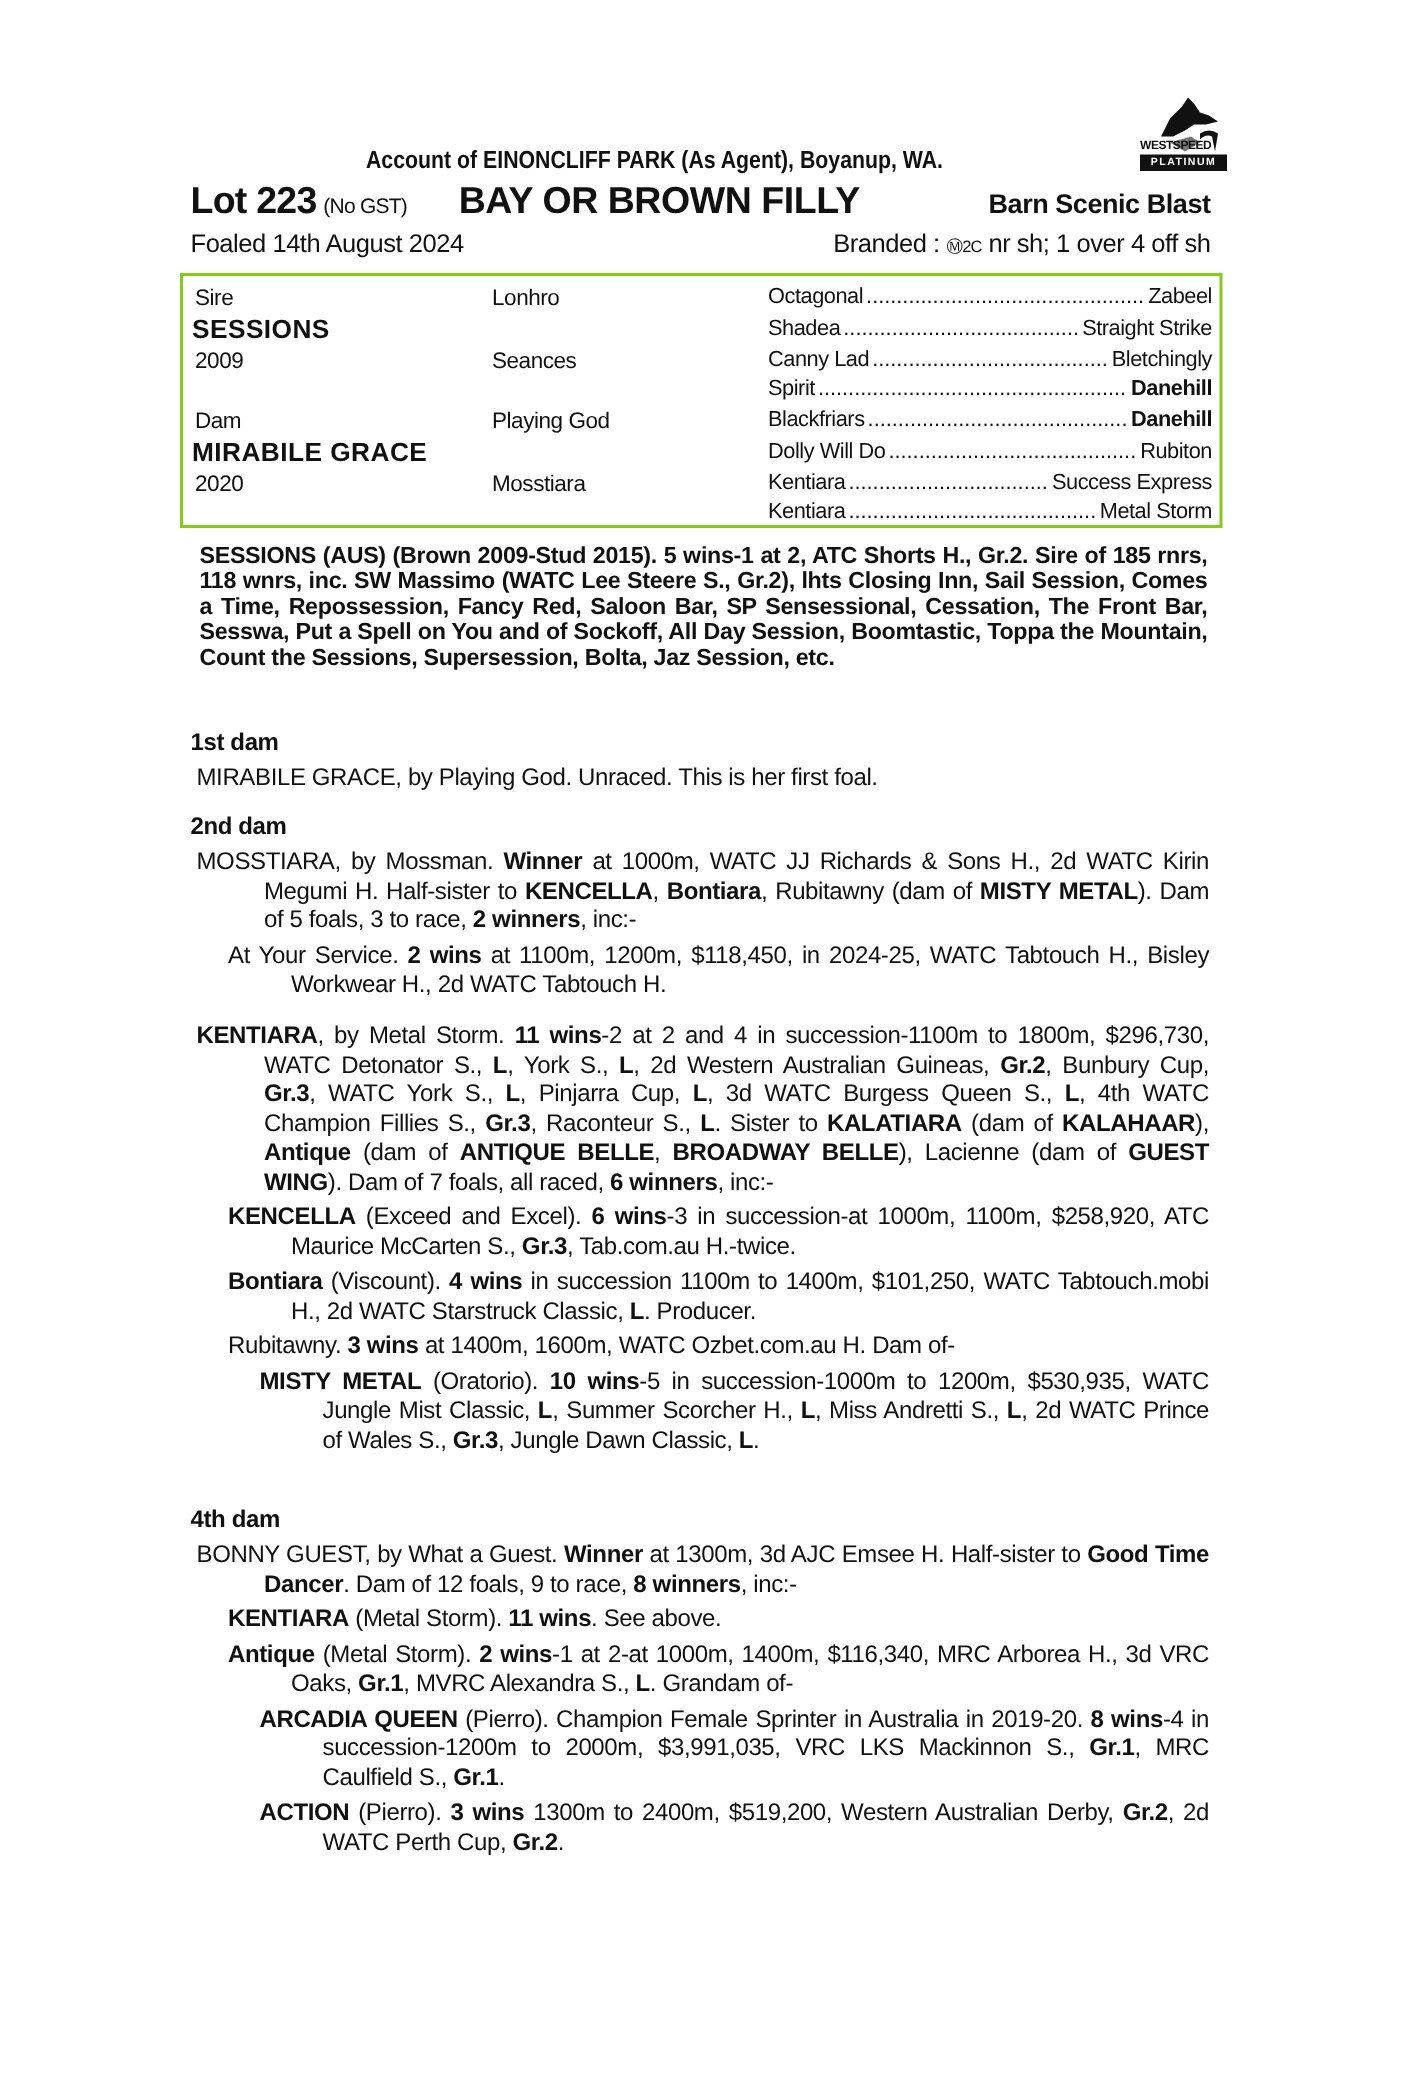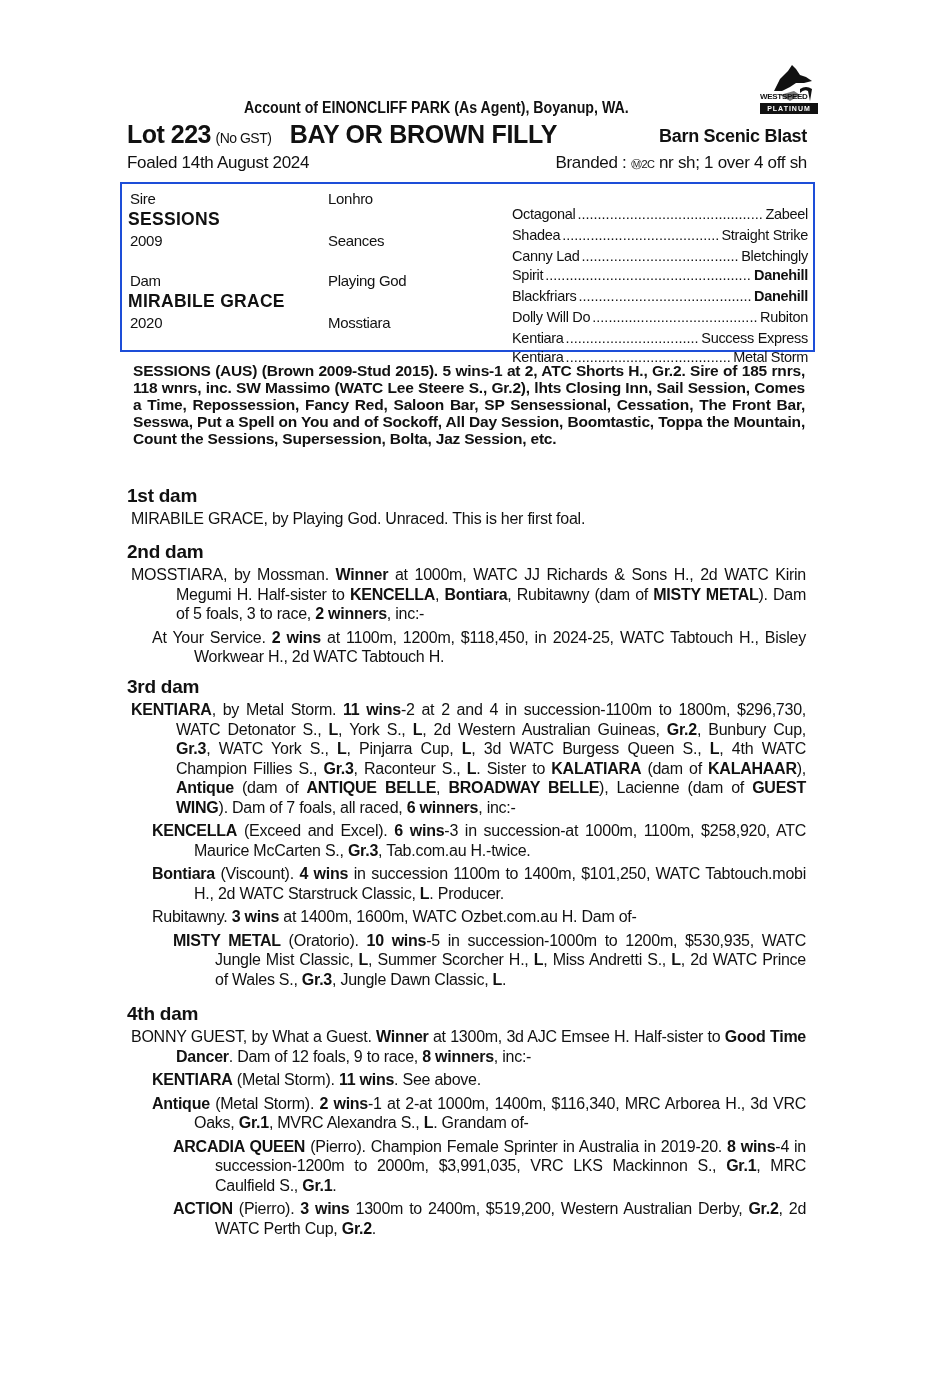--- a/index.html
+++ b/index.html
@@ -8,39 +8,39 @@
   .logo { position:absolute; left:760px; top:48px; width:60px; height:70px; }
   .logo-text { position:absolute; left:760px; top:92px; width:58px; text-align:left;
                font-size:8px; font-weight:bold; letter-spacing:-0.3px; }
   .logo-plat { position:absolute; left:760px; top:103px; width:58px; height:11px; background:#111; color:#fff;
                font-size:7px; font-weight:bold; text-align:center; line-height:11px; letter-spacing:1px; }
   .account { position:absolute; left:244px; top:98px; font-size:16.5px; font-weight:bold;
              transform:scaleX(0.86); transform-origin:left top; white-space:nowrap; }
   .lotline { position:absolute; left:127px; top:120px; width:680px; white-space:nowrap; }
   .lot { font-size:25px; font-weight:bold; letter-spacing:-0.5px; }
   .nogst { font-size:14px; letter-spacing:-0.5px; }
-  .title { font-size:25px; font-weight:bold; margin-left:14px; letter-spacing:-0.3px; }
+  .title { font-size:25px; font-weight:bold; margin-left:30px; letter-spacing:-0.3px; }
   .barn { position:absolute; right:0; top:6px; font-size:18px; font-weight:bold; letter-spacing:-0.3px; }
   .foaled { position:absolute; left:127px; top:153px; font-size:17px; letter-spacing:-0.3px; }
   .branded { position:absolute; right:131px; top:153px; font-size:17px; letter-spacing:-0.3px; white-space:nowrap; }
   .brandmark { font-size:11px; letter-spacing:-0.5px; }
 
-  .ped { position:absolute; left:120px; top:182px; width:695px; height:170px; border:2px solid #1d4ed8;
+  .ped { position:absolute; left:120px; top:182px; width:695px; height:170px; border:2px solid #84cc16;
          box-sizing:border-box; }
   .ped .cell { position:absolute; font-size:15px; letter-spacing:-0.3px; white-space:nowrap; }
   .ped .big { font-size:17.5px; font-weight:900; letter-spacing:0.3px; }
-  .gp { position:absolute; left:390px; width:296px; font-size:14.5px; letter-spacing:-0.3px; display:flex; white-space:nowrap;margin-top:16px; }
+  .gp { position:absolute; left:390px; width:296px; font-size:14.5px; letter-spacing:-0.3px; display:flex; white-space:nowrap; }
   .gp .dots { flex:1; overflow:hidden; margin:0 2px; }
   .gp .dots::after { content:"................................................................................................"; letter-spacing:0; }
   .gp .b { font-weight:900; }
 
   .sire-note { position:absolute; left:133px; top:362px; width:672px; font-size:15.5px; font-weight:900;
                line-height:17px; text-align:justify; letter-spacing:-0.2px; }
   .body { position:absolute; left:127px; width:683px; font-size:16px; line-height:19.5px; letter-spacing:-0.25px; }
-  .h { font-size:19px; font-weight:900; margin:0; line-height:19px; }
+  .h { font-size:16px; font-weight:900; margin:0; line-height:19px; }
   p { margin:4px; text-align:justify; }
   .i0 { padding-left:45px; text-indent:-45px; }
   .i1 { padding-left:63px; text-indent:-42px; }
   .i2 { padding-left:84px; text-indent:-42px; }
   b { font-weight:900; }
 </style>
 </head>
 <body>
 
 <svg class="logo" viewBox="0 0 60 44" width="60" height="44">
@@ -129,21 +129,20 @@
   <p>MIRABILE GRACE, by Playing God. Unraced. This is her first foal.</p>
 </div>
 
 <div class="body" style="top:542px">
   <div class="h">2nd dam</div>
   <p class="i0">MOSSTIARA, by Mossman. <b>Winner</b> at 1000m, WATC JJ Richards &amp; Sons H., 2d WATC Kirin Megumi H. Half-sister to <b>KENCELLA</b>, <b>Bontiara</b>, Rubitawny (dam of <b>MISTY METAL</b>). Dam of 5 foals, 3 to race, <b>2 winners</b>, inc:-</p>
   <p class="i1">At Your Service. <b>2 wins</b> at 1100m, 1200m, $118,450, in 2024-25, WATC Tabtouch H., Bisley Workwear H., 2d WATC Tabtouch H.</p>
 </div>
 
 <div class="body" style="top:677px">
-  <div class="h">3rd dam</div>
   <p class="i0"><b>KENTIARA</b>, by Metal Storm. <b>11 wins</b>-2 at 2 and 4 in succession-1100m to 1800m, $296,730, WATC Detonator S., <b>L</b>, York S., <b>L</b>, 2d Western Australian Guineas, <b>Gr.2</b>, Bunbury Cup, <b>Gr.3</b>, WATC York S., <b>L</b>, Pinjarra Cup, <b>L</b>, 3d WATC Burgess Queen S., <b>L</b>, 4th WATC Champion Fillies S., <b>Gr.3</b>, Raconteur S., <b>L</b>. Sister to <b>KALATIARA</b> (dam of <b>KALAHAAR</b>), <b>Antique</b> (dam of <b>ANTIQUE BELLE</b>, <b>BROADWAY BELLE</b>), Lacienne (dam of <b>GUEST WING</b>). Dam of 7 foals, all raced, <b>6 winners</b>, inc:-</p>
   <p class="i1"><b>KENCELLA</b> (Exceed and Excel). <b>6 wins</b>-3 in succession-at 1000m, 1100m, $258,920, ATC Maurice McCarten S., <b>Gr.3</b>, Tab.com.au H.-twice.</p>
   <p class="i1"><b>Bontiara</b> (Viscount). <b>4 wins</b> in succession 1100m to 1400m, $101,250, WATC Tabtouch.mobi H., 2d WATC Starstruck Classic, <b>L</b>. Producer.</p>
   <p class="i1">Rubitawny. <b>3 wins</b> at 1400m, 1600m, WATC Ozbet.com.au H. Dam of-</p>
   <p class="i2"><b>MISTY METAL</b> (Oratorio). <b>10 wins</b>-5 in succession-1000m to 1200m, $530,935, WATC Jungle Mist Classic, <b>L</b>, Summer Scorcher H., <b>L</b>, Miss Andretti S., <b>L</b>, 2d WATC Prince of Wales S., <b>Gr.3</b>, Jungle Dawn Classic, <b>L</b>.</p>
 </div>
 
 <div class="body" style="top:1004px">
   <div class="h">4th dam</div>
   <p class="i0">BONNY GUEST, by What a Guest. <b>Winner</b> at 1300m, 3d AJC Emsee H. Half-sister to <b>Good Time Dancer</b>. Dam of 12 foals, 9 to race, <b>8 winners</b>, inc:-</p>

